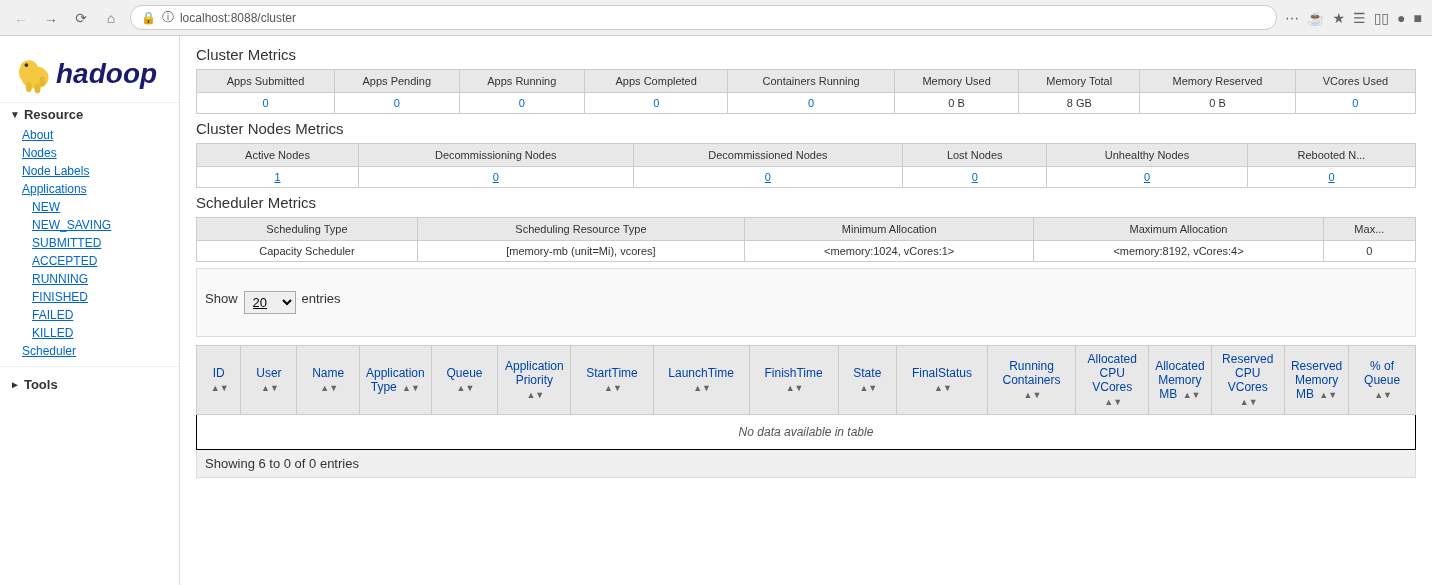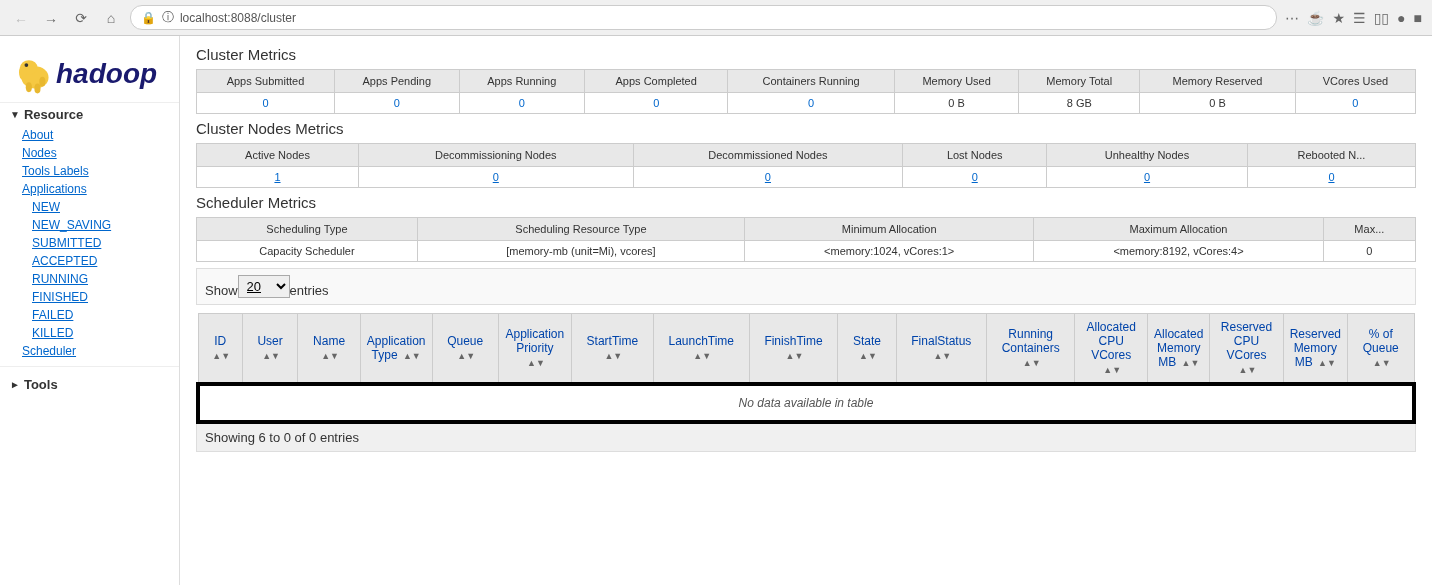--- a/index.html
+++ b/index.html
@@ -109,25 +109,26 @@
     .metrics-table td a {
       color: #0066cc;
       text-decoration: underline;
       cursor: pointer;
     }
     .metrics-table td.plain { color: #333; }
 
     
     .show-entries-row {
       display: flex;
-      align-items: flex-end;
+      align-items: flex-start;
+      gap: 6px;
       margin-bottom: 8px;
       font-size: 13px;
       background: #f9f9f9;
-      padding: 6px 8px;
+      padding: 22px 8px;
       border: 1px solid #ddd;
     }
     .show-entries-row select {
       padding: 2px 4px;
       font-size: 13px;
       border: 1px solid #aaa;
       text-decoration: underline;
     }
 
     
@@ -147,21 +148,21 @@
       vertical-align: middle;
     }
     .applications-table th .sort-arrows {
       display: inline-block;
       font-size: 9px;
       color: #666;
       vertical-align: middle;
       margin-left: 2px;
     }
     .applications-table td {
-      border: 4px solid #000000;
+      border: 1px solid #000000;
       padding: 5px 6px;
       text-align: center;
     }
     .no-data-row td {
       text-align: center;
       padding: 10px;
       font-style: italic;
       color: #555;
     }
 
@@ -238,21 +239,21 @@
       </div>
     </div>
 
     <div class="sidebar-section">
       <div class="sidebar-section-title">
         <span class="arrow">▼</span>
         <span>Resource</span>
       </div>
       <a class="sidebar-link">About</a>
       <a class="sidebar-link">Nodes</a>
-      <a class="sidebar-link">Tools Labels</a>
+      <a class="sidebar-link">Node Labels</a>
       <a class="sidebar-link">Applications</a>
       <a class="sidebar-link indent">NEW</a>
       <a class="sidebar-link indent">NEW_SAVING</a>
       <a class="sidebar-link indent">SUBMITTED</a>
       <a class="sidebar-link indent">ACCEPTED</a>
       <a class="sidebar-link indent">RUNNING</a>
       <a class="sidebar-link indent">FINISHED</a>
       <a class="sidebar-link indent">FAILED</a>
       <a class="sidebar-link indent">KILLED</a>
       <a class="sidebar-link">Scheduler</a>

